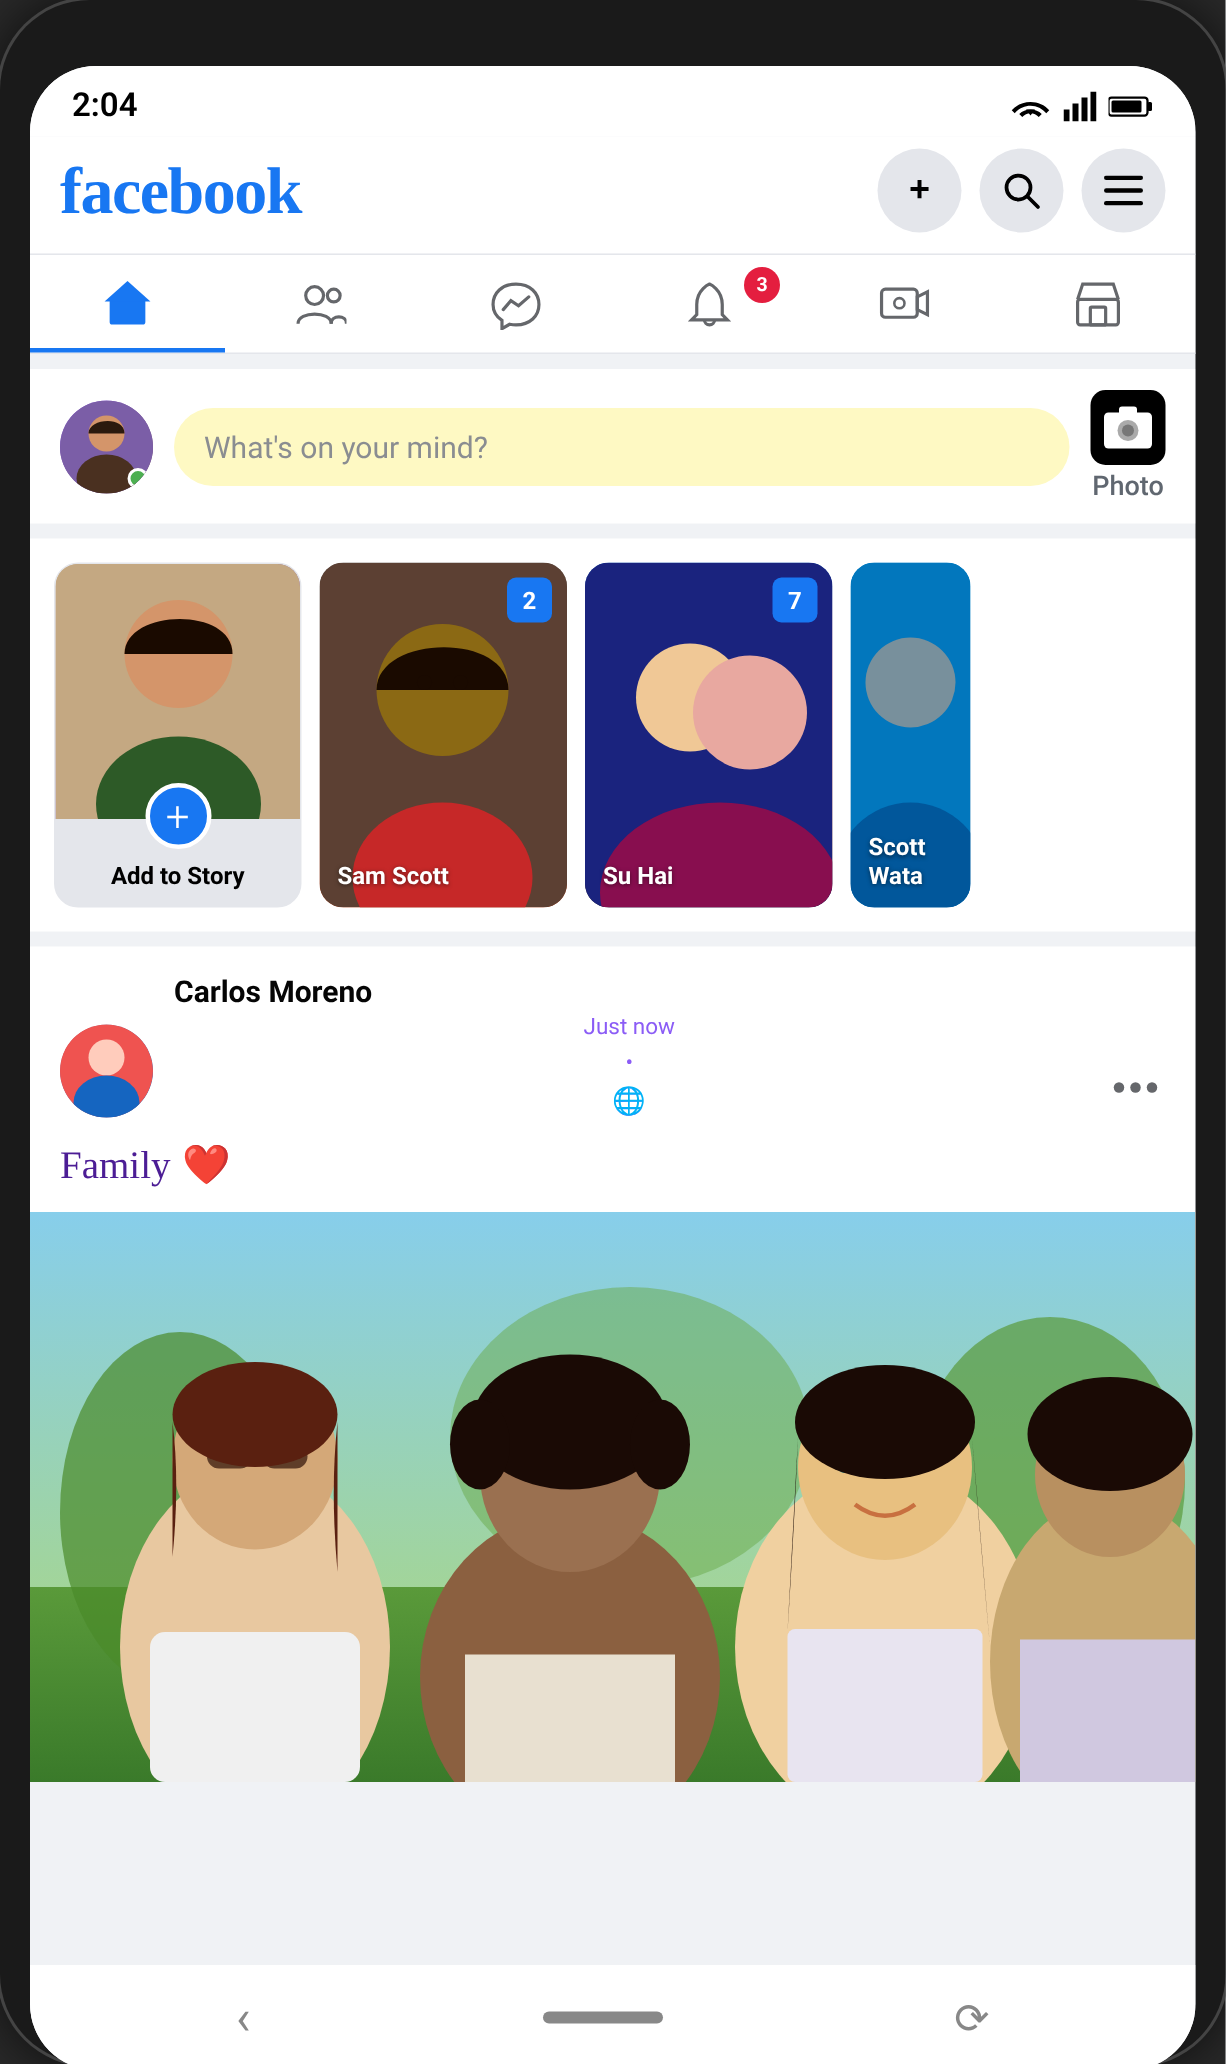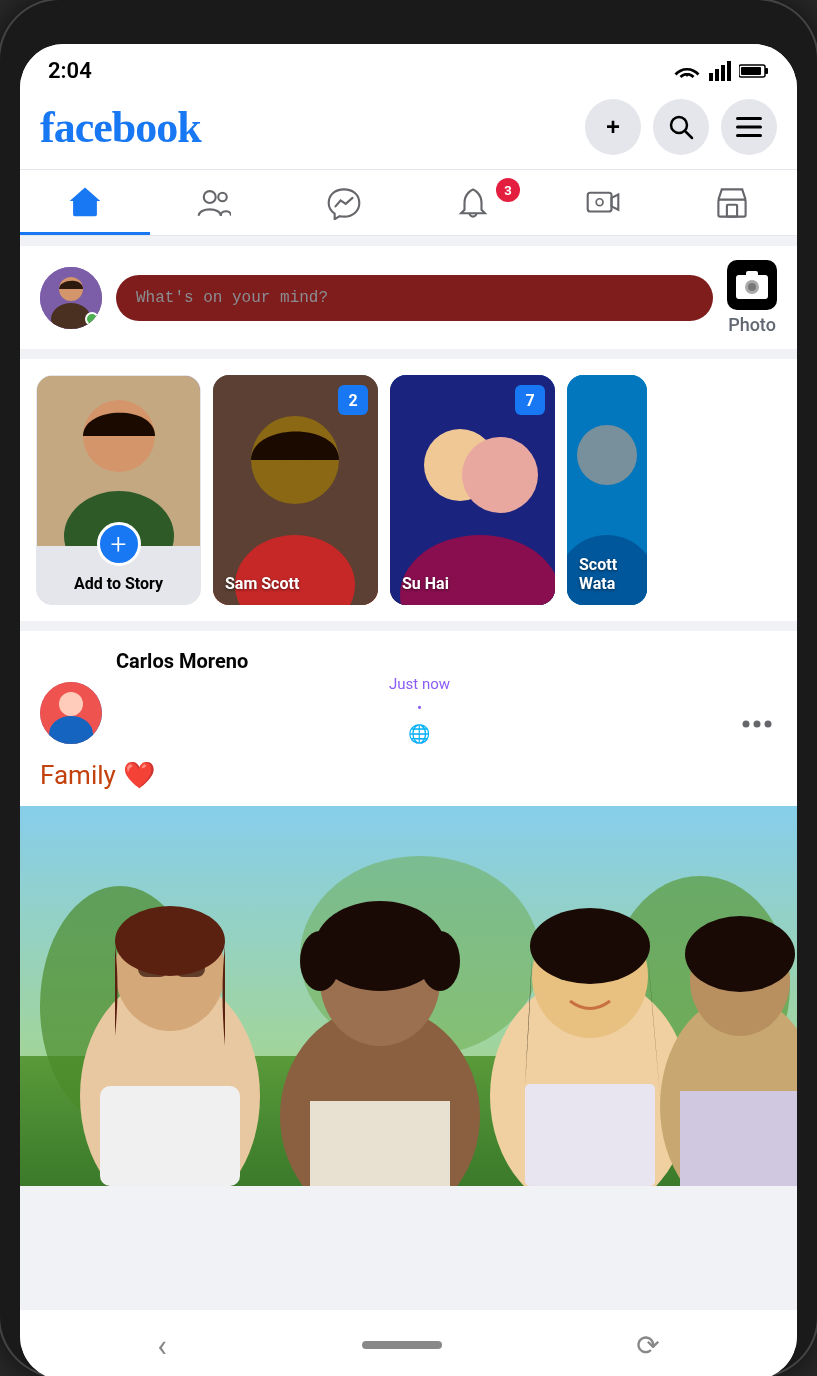--- a/index.html
+++ b/index.html
@@ -152,27 +152,26 @@
       bottom: 3px;
       right: 3px;
       width: 14px;
       height: 14px;
       background: #4caf50;
       border-radius: 50%;
       border: 2px solid white;
     }
     .composer-input {
       flex: 1;
-      background: #7f1d1d;
+      background: #fef9c3;
       border-radius: 30px;
       padding: 14px 20px;
-      font-size: 16px;
+      font-size: 20px;
       color: #8a8d91;
       cursor: pointer;
-      font-family: Liberation Mono, monospace;
     }
     .photo-btn {
       display: flex;
       flex-direction: column;
       align-items: center;
       gap: 4px;
       cursor: pointer;
     }
     .photo-icon {
       width: 50px;
@@ -320,24 +319,25 @@
       justify-content: center;
       cursor: pointer;
       font-size: 22px;
       color: #606770;
       font-weight: 700;
     }
     .post-text {
       padding: 4px 20px 16px;
       font-size: 26px;
       font-weight: 400;
-      color: #c2410c;
+      color: #4c1d95;
       display: flex;
       align-items: center;
       gap: 8px;
+      font-family: Liberation Serif, serif;
     }
     
     .bottom-nav {
       background: white;
       display: flex;
       align-items: center;
       justify-content: space-around;
       padding: 16px 40px;
       margin-top: auto;
       flex-shrink: 0;

